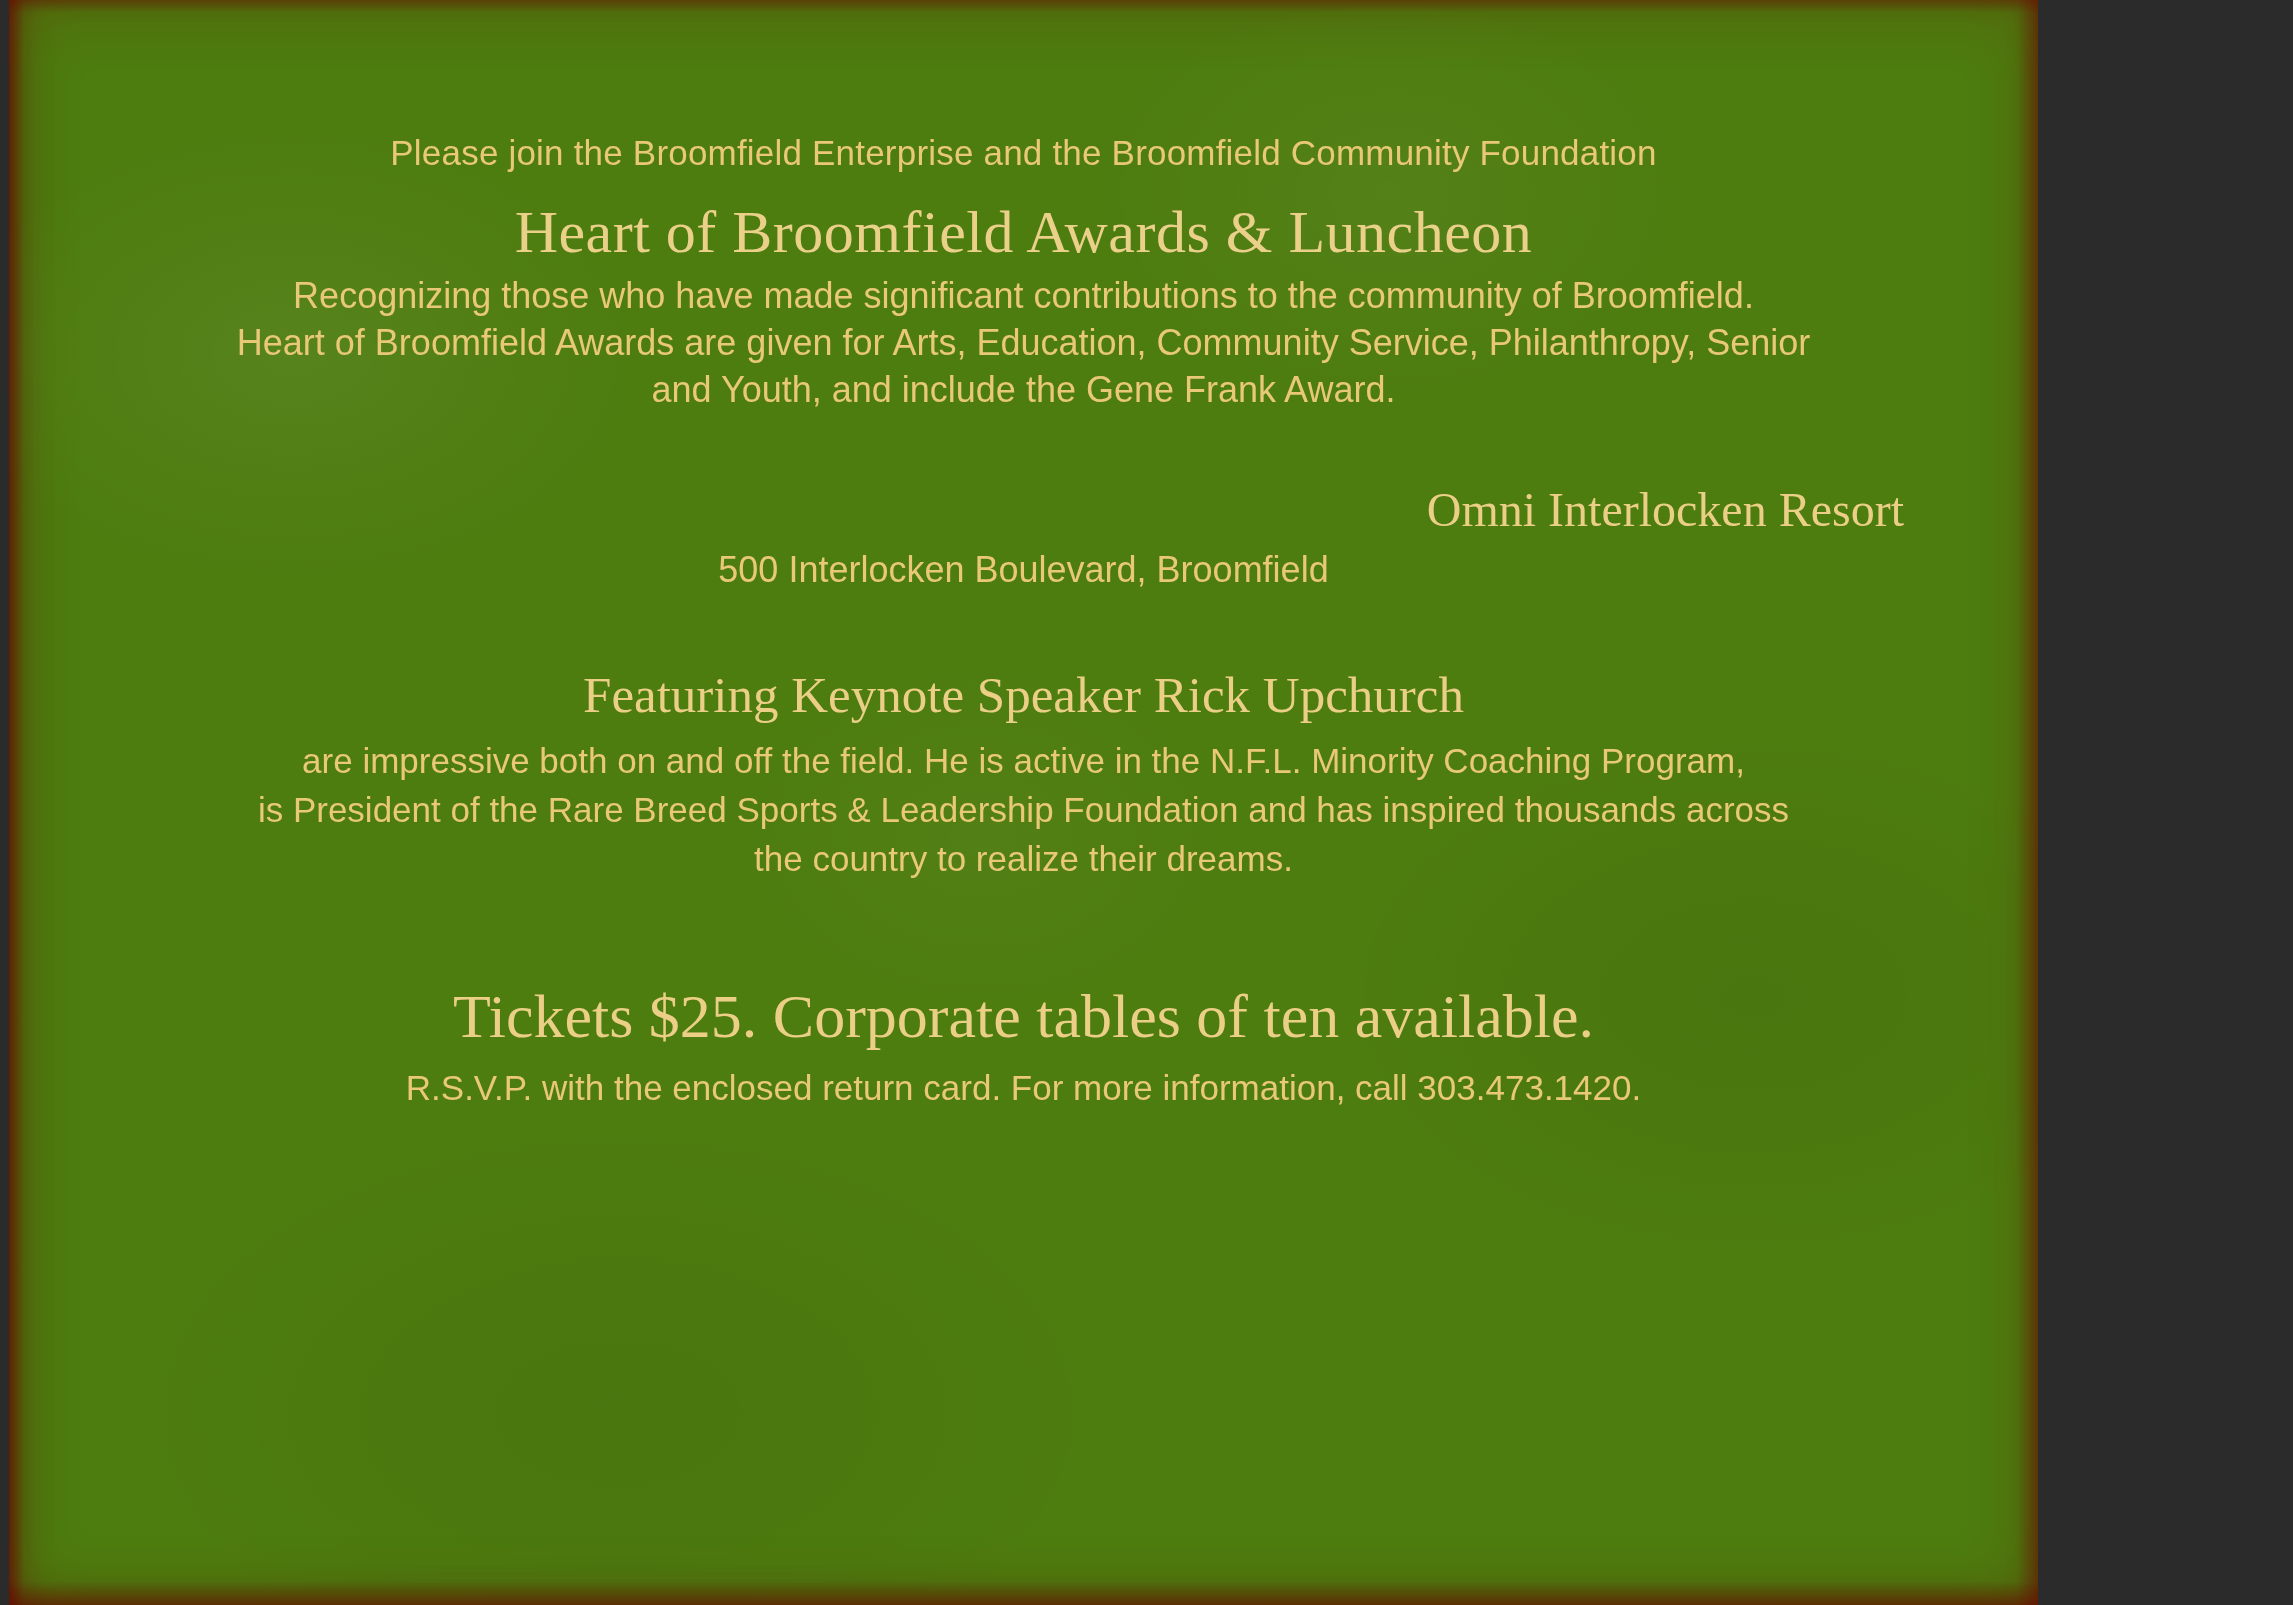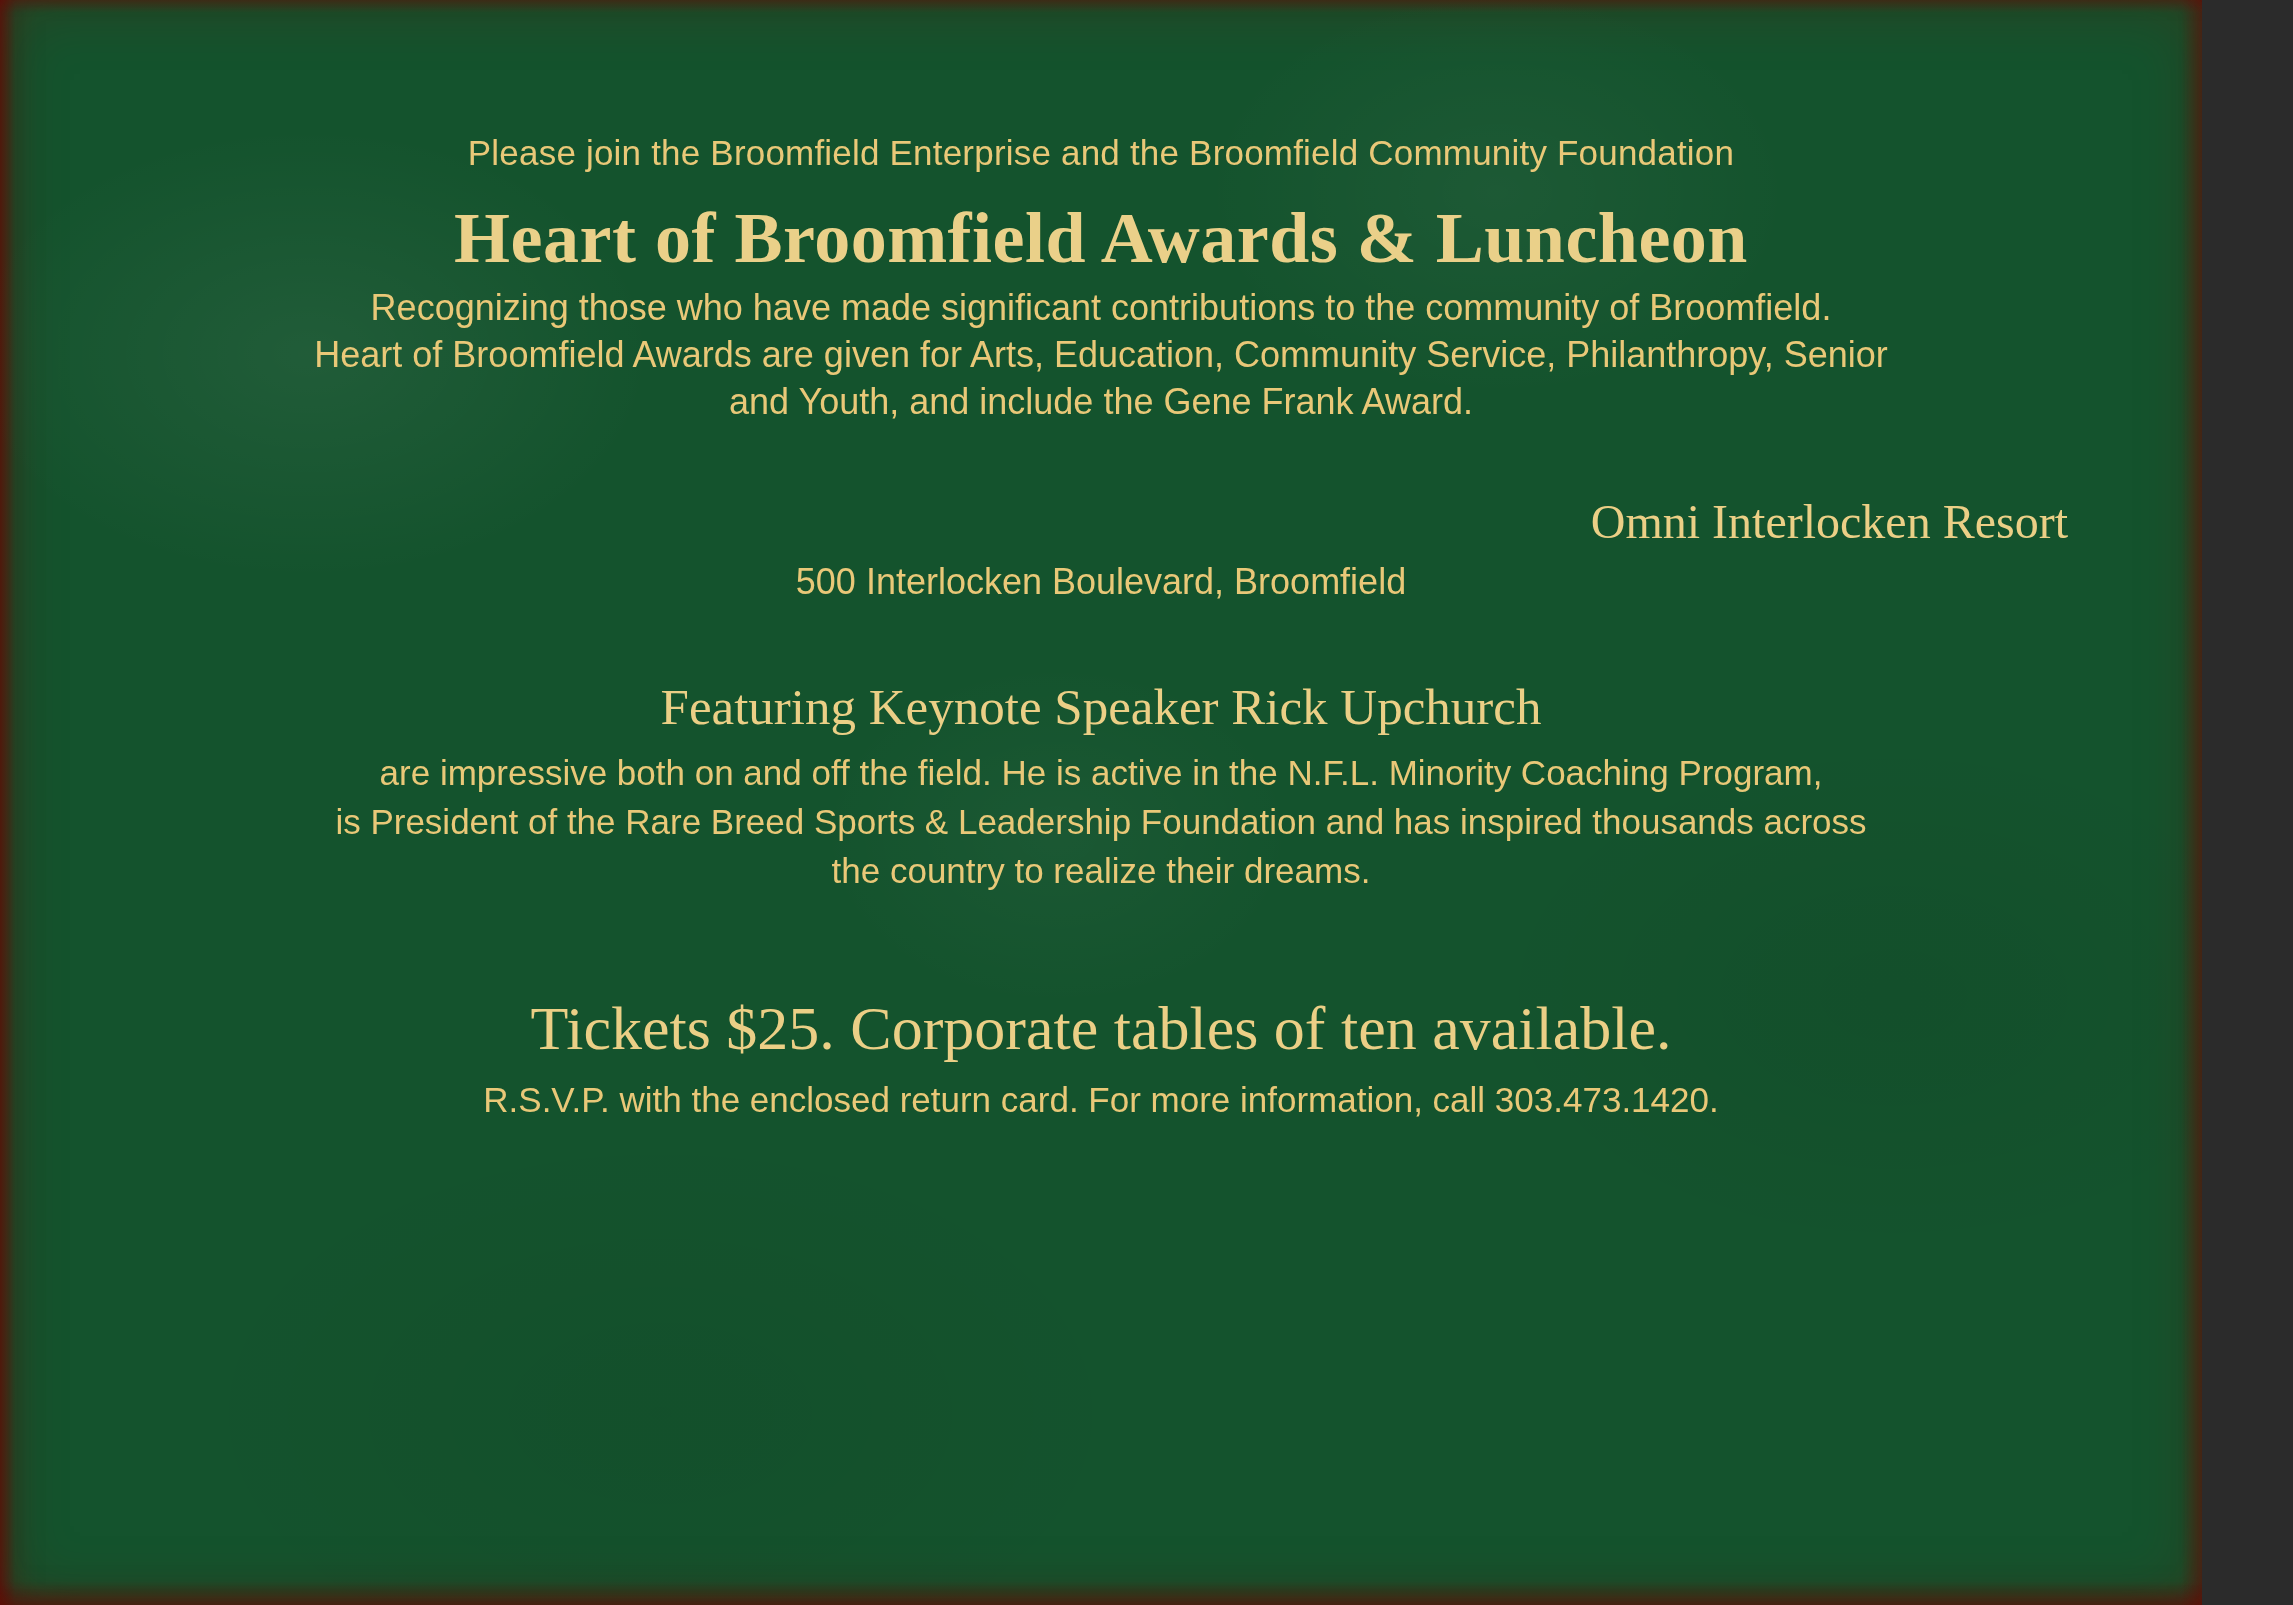--- a/index.html
+++ b/index.html
@@ -2,26 +2,27 @@
 <html><head>
 <meta charset="utf-8">
 <style>
   html, body {
     margin: 0;
     padding: 0;
     background: #2b2b2b;
   }
   #card {
     position: relative;
-    width: 2202px;
+    width: 2029px;
     height: 1606px;
-    background: #14532d;
+    background: #4d7c0f;
     overflow: hidden;
     font-family: "Liberation Sans", sans-serif;
     color: #e8c77a;
+    margin-left: 9px;
   }
   
   #card::before {
     content: "";
     position: absolute;
     inset: 0;
     pointer-events: none;
     background:
       radial-gradient(ellipse 497px 325px at 14% 22%, rgba(255,255,255,0.055), rgba(255,255,255,0) 70%),
       radial-gradient(ellipse 411px 287px at 68% 12%, rgba(255,255,255,0.04), rgba(255,255,255,0) 72%),
@@ -65,26 +66,25 @@
     margin-top: 130px;
     font-size: 35px;
     line-height: 1.33;
     letter-spacing: 0.2px;
     color: #e9c878;
   }
 
   .headline {
     margin-top: 25px;
     font-family: "Liberation Serif", serif;
-    font-size: 72px;
+    font-size: 60px;
     line-height: 1.0;
     letter-spacing: 0.5px;
     color: #ead089;
     white-space: nowrap;
-    font-weight: bold;
   }
 
   .subline {
     margin-top: 11.5px;
     font-size: 36px;
     line-height: 1.30;
     color: #e9c878;
   }
 
   .datetime {

